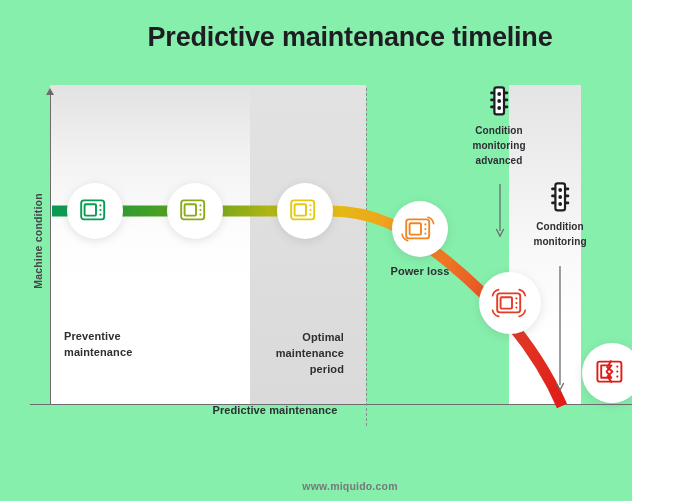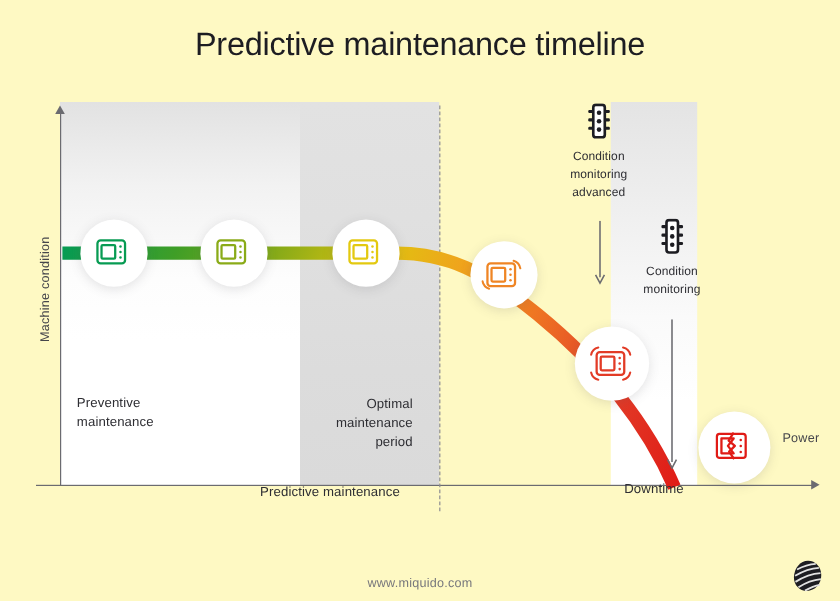--- a/index.html
+++ b/index.html
@@ -1,22 +1,23 @@
 <!DOCTYPE html>
 <html><head>
 <meta charset="utf-8">
 <style>
   html,body{margin:0;padding:0;background:#ffffff;}
   body{font-family:"Liberation Sans", sans-serif;}
 
   #stage{
     position:relative;
-    width:700px;height:501px;
-    background:#fef9c3;
+    width:632px;height:501px;
+    background:#86efac;
     overflow:hidden;
+    font-weight:bold;
   }
 
   
   .band{position:absolute;top:0;bottom:0;}
   #band-preventive{
     left:50px;width:200px;top:85px;bottom:96px;
     background:linear-gradient(180deg,#e2e2e2 0%,#f2f2f2 22%,#fdfdfd 46%,#ffffff 62%,#ffffff 100%);
   }
   #band-optimal{
     left:250px;width:116px;top:85px;bottom:96px;
@@ -250,21 +251,21 @@
     <line x1="6" y1="0" x2="6" y2="119" stroke="#6b6b70" stroke-width="1.3"></line>
     <path d="M 2.3 117 L 6 124 L 9.7 117" fill="none" stroke="#6b6b70" stroke-width="1.3"></path>
   </svg>
 
   <div class="zone-label" id="label-preventive">Preventive
 maintenance</div>
   <div class="zone-label" id="label-optimal">Optimal
 maintenance
 period</div>
   <div class="zone-label" id="label-predictive">Predictive maintenance</div>
-  <div class="zone-label" id="label-downtime">Downtime</div>
+  <div class="zone-label" id="label-powerloss">Power loss</div>
 
   <div id="footer-url">www.miquido.com</div>
   <svg id="brand-logo" width="26" height="28" viewBox="0 0 26 28">
     <path d="M13.4 1.2 C19.6 1.2 24.4 6.4 24.4 13.2 C24.4 20.6 19.2 26.4 12.4 26.4
              C6.2 26.4 1.6 21.6 1.6 15.2 C1.6 7.4 7 1.2 13.4 1.2 Z" fill="#1d1d22"></path>
     <path d="M4.2 8.6 C8.6 6.2 14.4 4.2 19.8 3.9" fill="none" stroke="#e2e2e2" stroke-width="1.5"></path>
     <path d="M2.6 13.8 C8 10.6 15.4 7.6 22.4 7.2" fill="none" stroke="#e2e2e2" stroke-width="1.5"></path>
     <path d="M2.9 18.9 C8.4 15.4 16.2 12 23.8 11.6" fill="none" stroke="#e2e2e2" stroke-width="1.5"></path>
     <path d="M5.4 23.4 C10.4 20.2 17.6 17.2 24.1 16.6" fill="none" stroke="#e2e2e2" stroke-width="1.5"></path>
     <path d="M10.8 26.2 C14.4 24.2 18.8 22.2 23.2 21.4" fill="none" stroke="#e2e2e2" stroke-width="1.5"></path>

